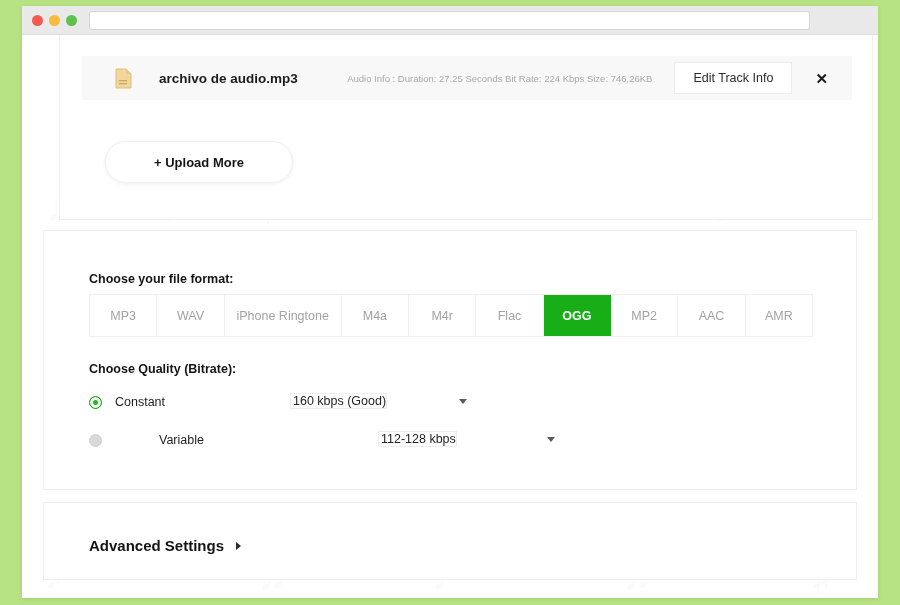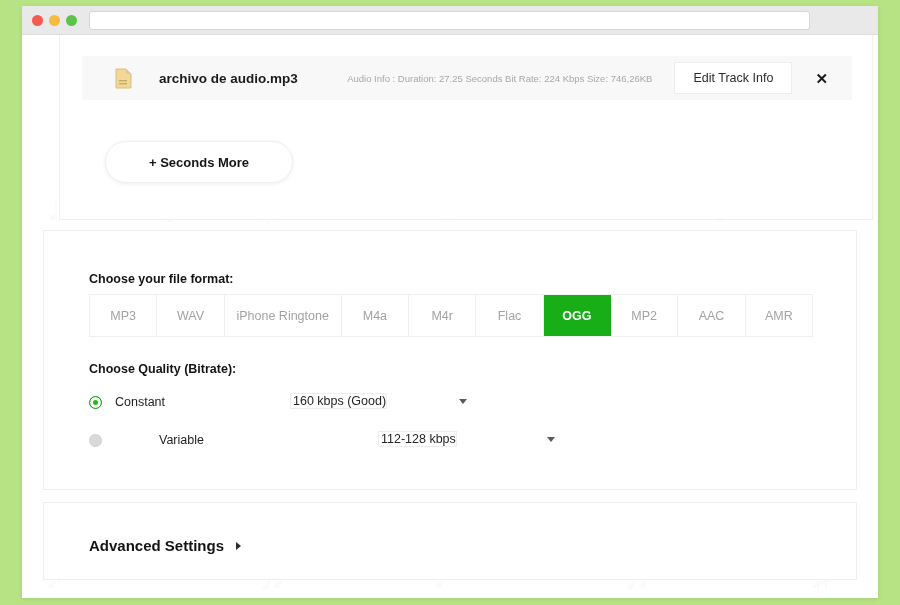--- a/index.html
+++ b/index.html
@@ -379,21 +379,21 @@
               <rect x="4" y="12" width="8" height="1.4" fill="#c9ab66"></rect>
               <rect x="4" y="15" width="8" height="1.4" fill="#c9ab66"></rect>
             </svg>
           </span>
           <span id="file-name">archivo de audio.mp3</span>
           <span id="audio-info">Audio Info : Duration: 27.25 Seconds Bit Rate: 224 Kbps Size: 746,26KB</span>
           <button id="edit-track-info">Edit Track Info</button>
           <button id="remove-file">✕</button>
         </div>
 
-        <button id="upload-more">+ Seconds More</button>
+        <button id="upload-more">+ Upload More</button>
       </div>
 
       <div id="settings-card">
 
         <div id="format-label" class="section-label">Choose your file format:</div>
 
         <div id="format-tabs">
           <div class="format-tab">MP3</div>
           <div class="format-tab">WAV</div>
           <div class="format-tab wide">iPhone Ringtone</div>

